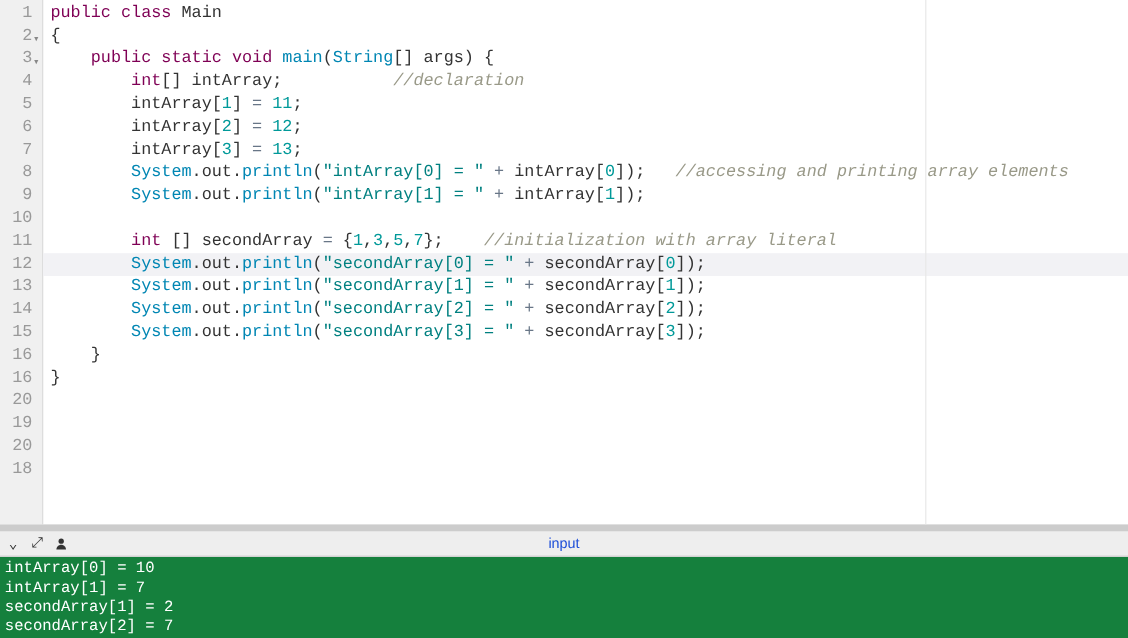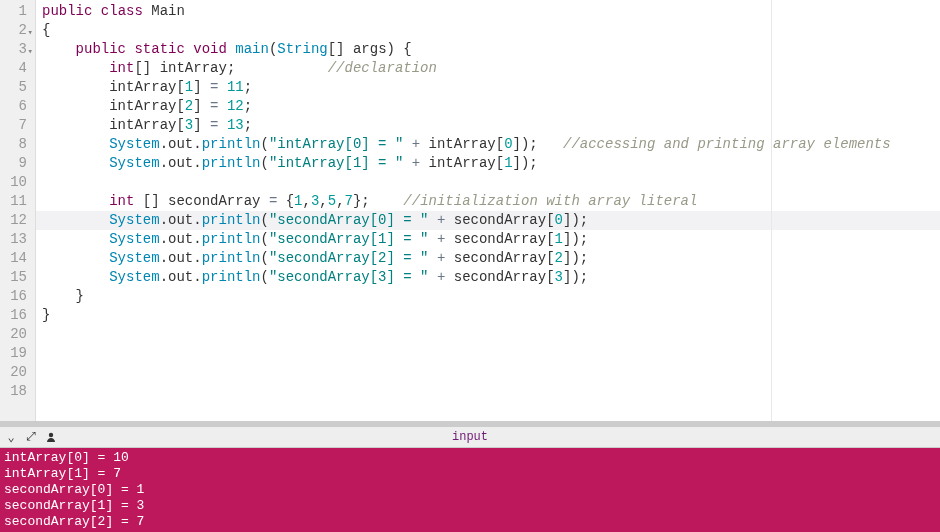--- a/index.html
+++ b/index.html
@@ -103,25 +103,25 @@
       justify-content: center;
       font-size: 12px;
       color: #333;
       cursor: pointer;
     }
     .input-label {
       position: absolute;
       left: 50%;
       transform: translateX(-50%);
       font-size: 12px;
-      color: #701a75;
-      font-family: Liberation Mono, monospace;
+      color: #1d4ed8;
+      font-family: Liberation Sans, sans-serif;
     }
     .console {
-      background: #be185d;
+      background: #15803d;
       color: #fff;
       font-family: Consolas, 'Courier New', monospace;
       font-size: 13px;
       padding: 2px 4px;
       flex-shrink: 0;
     }
     .console-line {
       height: 16px;
       line-height: 16px;
       white-space: pre;
@@ -189,16 +189,15 @@
           <path d="M2 11c0-2.2 1.8-4 4-4s4 1.8 4 4" fill="#333"></path>
         </svg>
     </span>
   </div>
   <span class="input-label">input</span>
 </div>
 
 <div class="console" id="console">
     <div class="console-line">intArray[0] = 10</div>
     <div class="console-line">intArray[1] = 7</div>
-    <div class="console-line">secondArray[0] = 1</div>
-    <div class="console-line">secondArray[1] = 3</div>
+    <div class="console-line">secondArray[1] = 2</div>
     <div class="console-line">secondArray[2] = 7</div>
   </div>
 
 </body></html>

